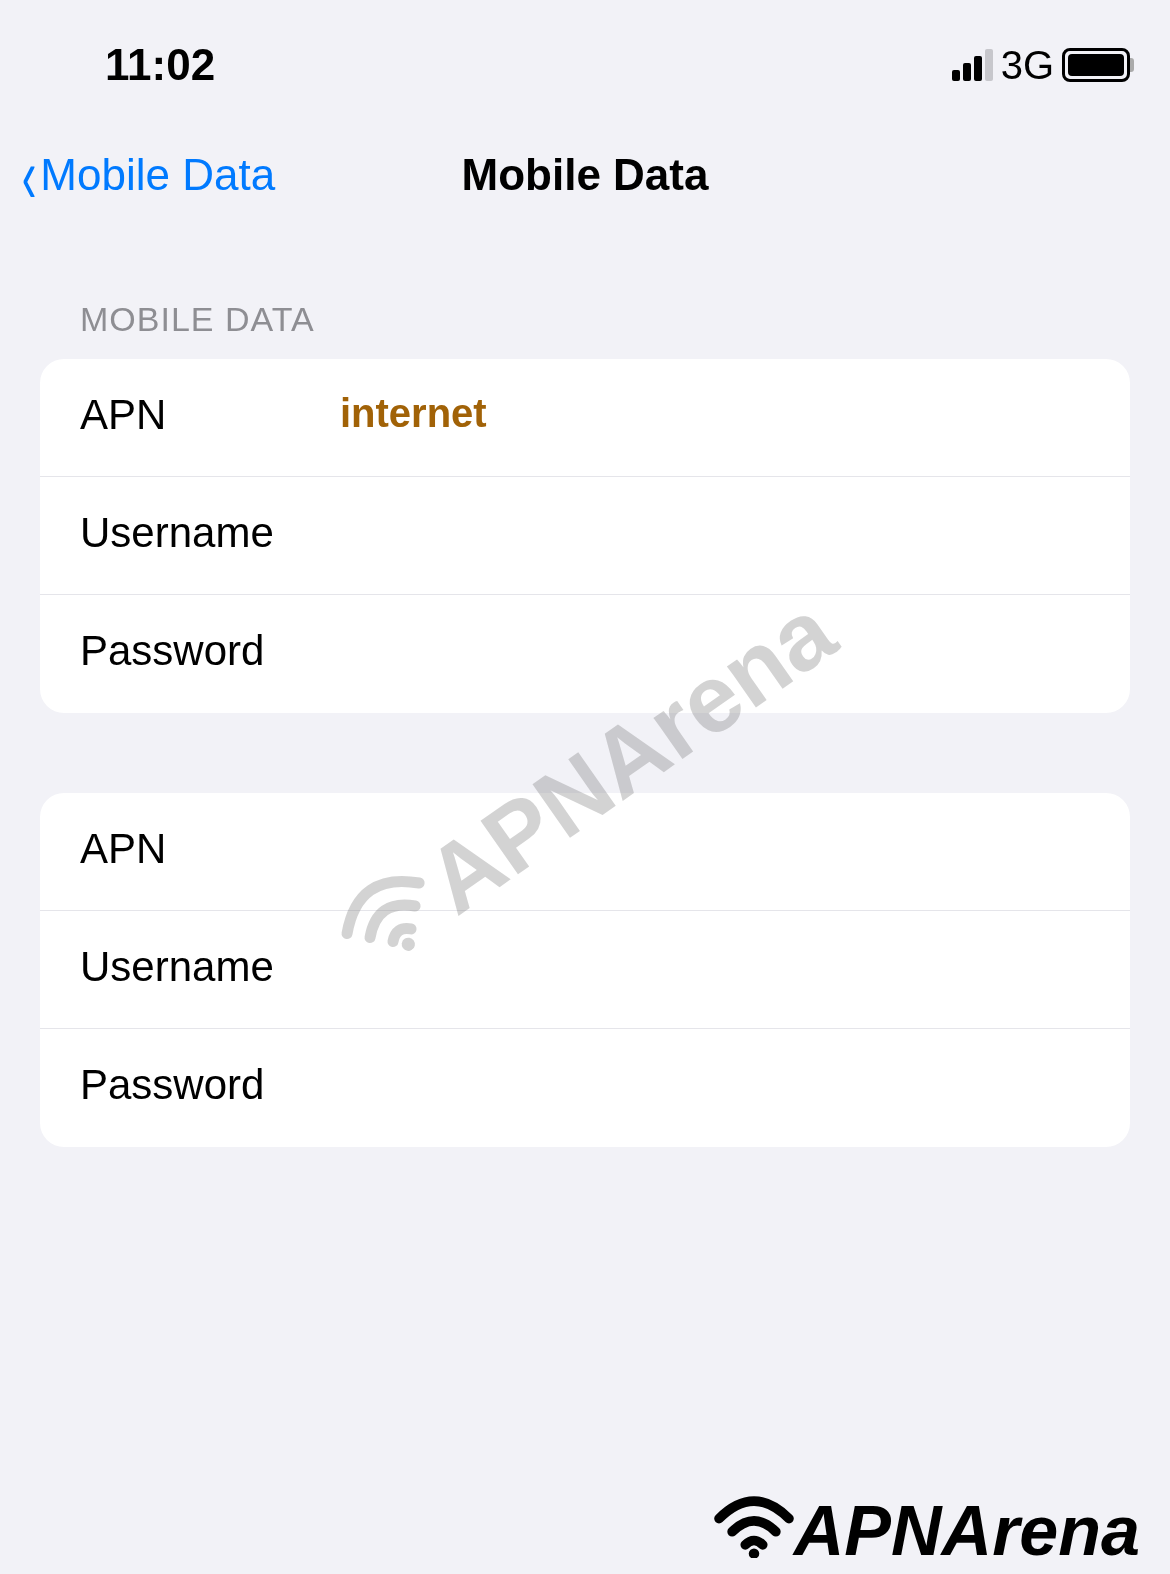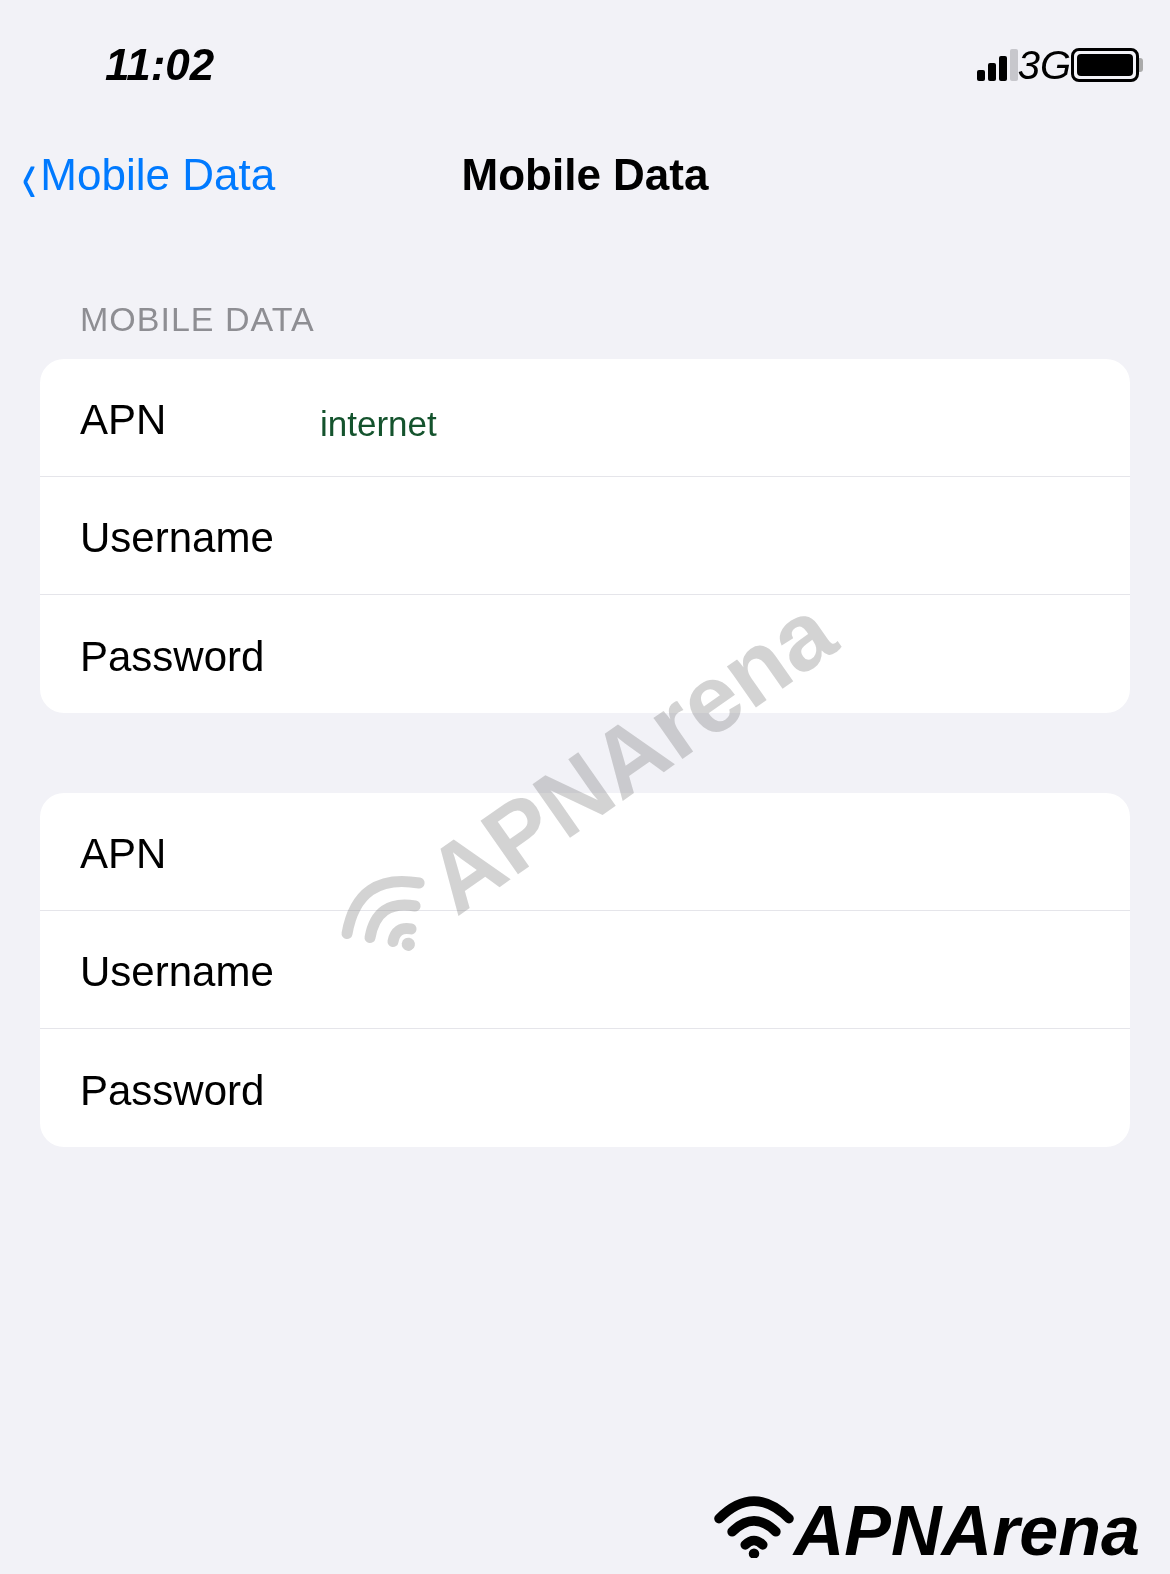--- a/index.html
+++ b/index.html
@@ -12,32 +12,31 @@
       width: 1170px;
       height: 1574px;
       background-color: #f2f2f7;
       position: relative;
       overflow: hidden;
     }
     .status-bar {
       display: flex;
       justify-content: space-between;
       align-items: center;
-      padding: 40px 31px 30px 105px;
-      font-style: italic;
+      padding: 40px 40px 30px 105px;
     }
     .status-time {
       font-size: 44px;
       font-weight: 600;
       color: #000;
     }
     .status-right {
       display: flex;
       align-items: center;
-      gap: 0;
+      gap: 8px;
     }
     .signal-bars {
       display: flex;
       align-items: flex-end;
       gap: 3px;
       height: 32px;
     }
     .bar {
       width: 8px;
       background-color: #000;
@@ -116,38 +115,39 @@
       margin-bottom: 20px;
       text-transform: uppercase;
     }
     .section-group {
       background-color: #fff;
       border-radius: 24px;
       overflow: hidden;
     }
     .row {
       display: flex;
-      align-items: flex-end;
+      align-items: flex-start;
       padding: 32px 40px;
       min-height: 118px;
+      gap: 20px;
     }
     .row:not(:last-child) {
       border-bottom: 1px solid #e5e5ea;
     }
     .row-label {
       font-size: 42px;
       font-weight: 400;
       color: #000;
       width: 240px;
       flex-shrink: 0;
     }
     .row-value {
-      font-size: 35px;
-      font-weight: 400;
-      color: #14532d;
+      font-size: 40px;
+      font-weight: 700;
+      color: #a16207;
       flex: 1;
     }
     .section-spacer {
       height: 80px;
     }
     .watermark {
       position: absolute;
       top: 50%;
       left: 50%;
       transform: translate(-50%, -50%) rotate(-35deg);

